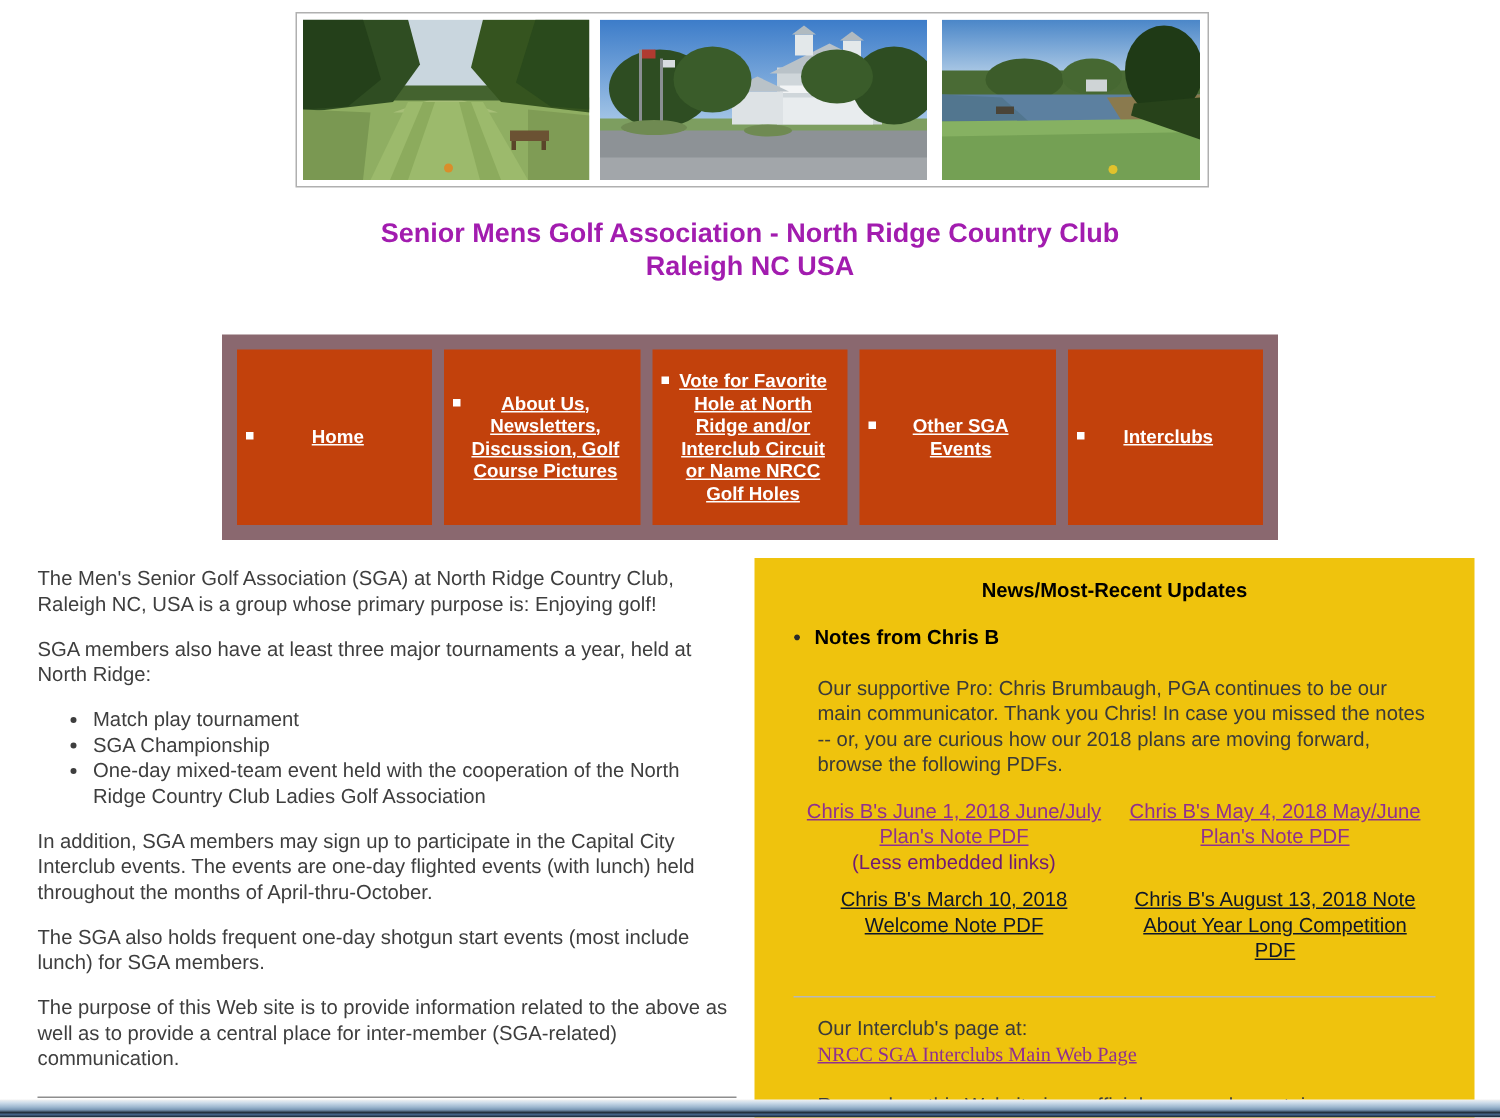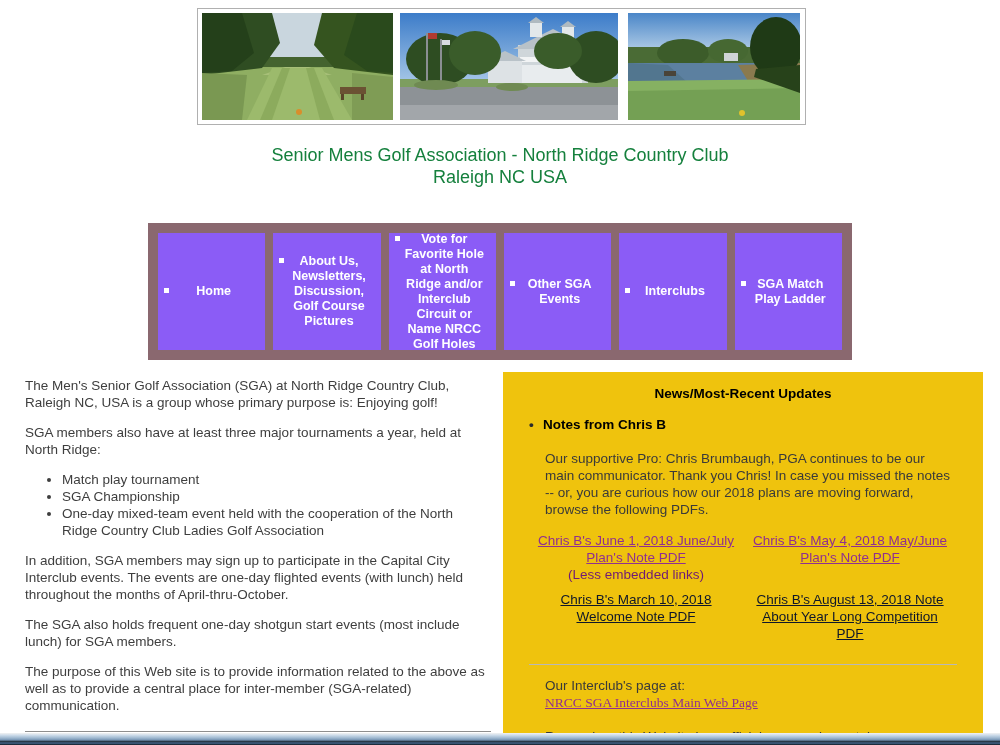--- a/index.html
+++ b/index.html
@@ -27,46 +27,47 @@
   .photo svg { display: block; width: 100%; height: 100%; }
   .photo-1 { width: 191px; }
   .photo-2 { width: 218px; }
   .photo-3 { width: 172px; margin-left: 3px; }
 
   
   .page-title {
     margin-top: 19px;
     text-align: center;
     font-size: 18px;
-    font-weight: normal;
-    color: #15803d;
+    font-weight: bold;
+    color: #a21caf;
     line-height: 22px;
   }
 
   
   .nav-bar {
     width: 704px;
     margin: 35px 0 0 148px;
     background: #8a686f;
     padding: 10px;
     display: flex;
     gap: 8px;
     height: 137px;
   }
   .nav-cell {
     flex: 1;
-    background: #8b5cf6;
+    background: #c2410c;
     color: #ffffff;
     font-weight: bold;
     font-size: 12.5px;
     line-height: 15px;
     text-align: center;
     display: flex;
     align-items: center;
     cursor: pointer;
+    text-decoration: underline;
   }
   .nav-cell-inner {
     width: 100%;
     position: relative;
     padding: 0 12px 0 16px;
   }
   .nav-bullet {
     position: absolute;
     left: 6px;
     top: 4px;
@@ -288,26 +289,20 @@
       <span class="nav-bullet"></span>
       <span>Other SGA Events</span>
     </div>
   </div>
   <div class="nav-cell">
     <div class="nav-cell-inner">
       <span class="nav-bullet"></span>
       <span>Interclubs</span>
     </div>
   </div>
-  <div class="nav-cell">
-    <div class="nav-cell-inner">
-      <span class="nav-bullet"></span>
-      <span>SGA Match Play Ladder</span>
-    </div>
-  </div>
 </div>
 
 <div class="content">
 
   <div class="left-col">
     <p>The Men's Senior Golf Association (SGA) at North Ridge Country Club, Raleigh NC, USA is a group whose primary purpose is: Enjoying golf!</p>
     <p>SGA members also have at least three major tournaments a year, held at North Ridge:</p>
     <ul>
       <li>Match play tournament</li>
       <li>SGA Championship</li>

